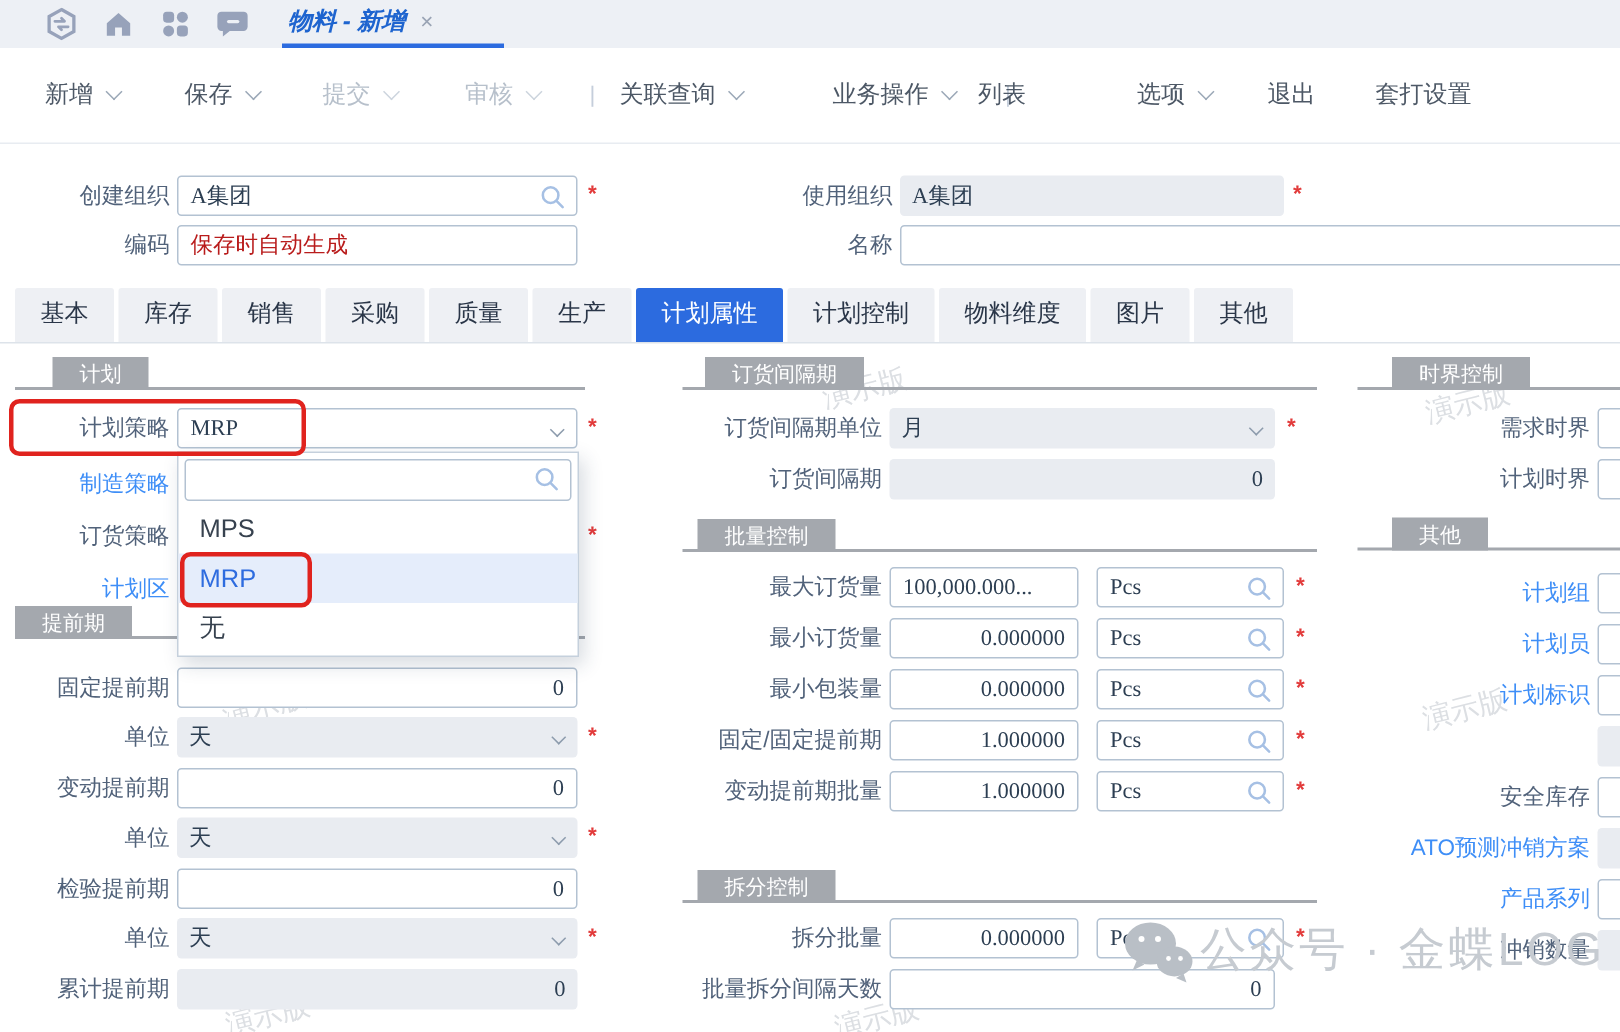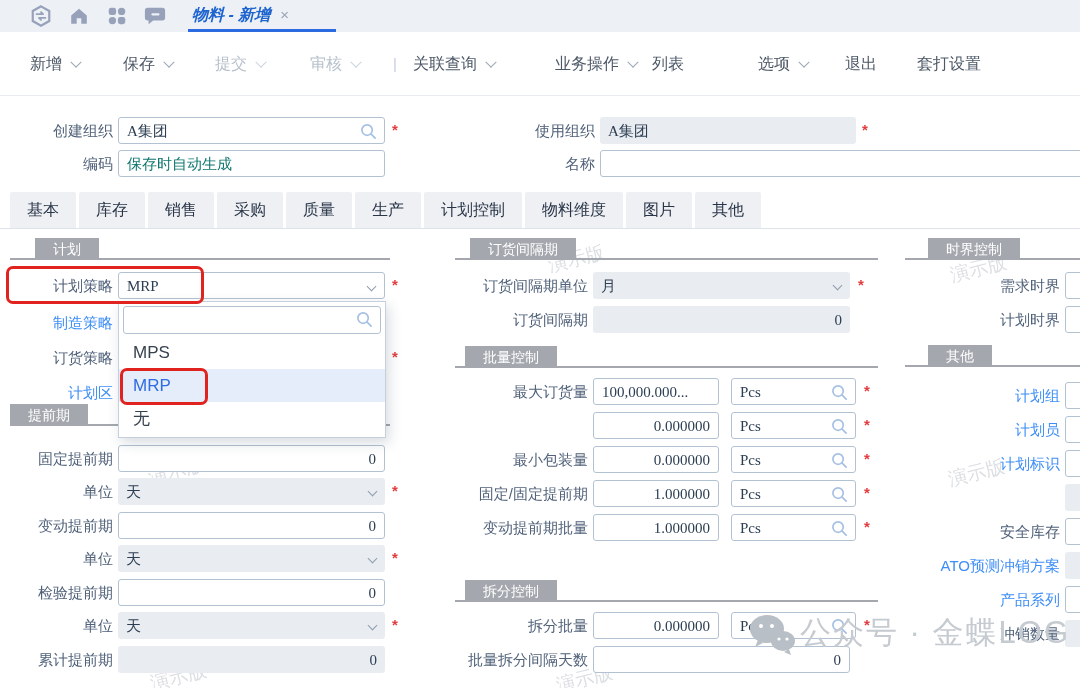--- a/index.html
+++ b/index.html
@@ -25,21 +25,21 @@
   .mitem.disabled .mcaret { border-color:#ccd4dd; }
   
   .lbl { position:absolute; height:27px; line-height:27px; font-size:15px; color:#51627a; text-align:right; white-space:nowrap; }
   .lbl.link { color:#3e8ef7; cursor:pointer; }
   .field { position:absolute; height:27px; line-height:25px; font-size:15px; color:#2c3e52; background:#fff; border:1px solid #b3c2d2; border-radius:3px; padding:0 8px; overflow:hidden; white-space:nowrap; }
   .field .val { display:inline-block;font-family:Liberation Serif, serif; }
   .field.num { text-align:right; }
   .field.ro { background:#e9ecf1; border:none; line-height:27px; }
   .field.sel-gray { background:#e9ecf1; border:none; line-height:27px; cursor:pointer; }
   .field.sel-white { cursor:pointer; }
-  .field .ph { color:#0f766e; }
+  .field .ph { color:#b91c1c; }
   .chev { position:absolute; right:9px; top:10px; width:7px; height:7px; border-right:1.6px solid #8d9cad; border-bottom:1.6px solid #8d9cad; transform:rotate(45deg); }
   .qicon { position:absolute; right:7px; top:5px; width:17px; height:17px; }
   .star { position:absolute; width:12px; font-size:15px; font-weight:bold; color:#e23b3b; }
   
   .tabstrip { position:absolute; left:10px; top:192px; height:36px; display:flex; gap:3px; }
   .tab { height:36px; line-height:36px; padding:0 17px; background:#eef0f4; color:#2a3648; font-size:16px; border-radius:2px 2px 0 0; cursor:pointer; white-space:nowrap; }
   .tab.active { background:#2c6bdf; color:#fff; }
   .tabstrip-line { position:absolute; left:0; top:228px; width:1080px; height:1px; background:#dde3ea; }
   
   .sec-tab { position:absolute; height:22px; line-height:22px; padding:0 18px; background:#a4a8ae; color:#fff; font-size:14px; white-space:nowrap; }
@@ -130,20 +130,21 @@
   <div class="lbl" style="left:480px;top:150px;width:115px">名称</div>
   <div class="field" style="left:600px;top:150px;width:490px"><span class="val"></span></div>
 
   <div class="tabstrip">
     <div class="tab">基本</div>
     <div class="tab">库存</div>
     <div class="tab">销售</div>
     <div class="tab">采购</div>
     <div class="tab">质量</div>
     <div class="tab">生产</div>
+    <div class="tab active">计划属性</div>
     <div class="tab">计划控制</div>
     <div class="tab">物料维度</div>
     <div class="tab">图片</div>
     <div class="tab">其他</div>
   </div>
   <div class="tabstrip-line"></div>
 
   <div class="sec-line" style="left:10px;top:258px;width:380px"></div>
   <div class="sec-tab" style="left:35px;top:238px">计划</div>
 
@@ -200,20 +201,21 @@
   <div class="sec-tab" style="left:465px;top:346px">批量控制</div>
 
   <div class="lbl" style="left:443px;top:378px;width:145px">最大订货量</div>
   <div class="field" style="left:593px;top:378px;width:126px"><span class="val">100,000.000...</span></div>
   <div class="field sel-white" style="left:731px;top:378px;width:125px"><span class="val">Pcs</span><svg class="qicon" viewBox="0 0 18 18">
         <circle cx="7.5" cy="7.5" r="5.5" fill="none" stroke="#a6c0e4" stroke-width="1.8"></circle>
         <line x1="11.8" y1="11.8" x2="16" y2="16" stroke="#a6c0e4" stroke-width="1.8" stroke-linecap="round"></line>
       </svg></div>
   <span class="star" style="left:864px;top:382px">*</span>
 
+  <div class="lbl" style="left:443px;top:412px;width:145px">最小订货量</div>
   <div class="field num" style="left:593px;top:412px;width:126px"><span class="val">0.000000</span></div>
   <div class="field sel-white" style="left:731px;top:412px;width:125px"><span class="val">Pcs</span><svg class="qicon" viewBox="0 0 18 18">
         <circle cx="7.5" cy="7.5" r="5.5" fill="none" stroke="#a6c0e4" stroke-width="1.8"></circle>
         <line x1="11.8" y1="11.8" x2="16" y2="16" stroke="#a6c0e4" stroke-width="1.8" stroke-linecap="round"></line>
       </svg></div>
   <span class="star" style="left:864px;top:416px">*</span>
 
   <div class="lbl" style="left:443px;top:446px;width:145px">最小包装量</div>
   <div class="field num" style="left:593px;top:446px;width:126px"><span class="val">0.000000</span></div>
   <div class="field sel-white" style="left:731px;top:446px;width:125px"><span class="val">Pcs</span><svg class="qicon" viewBox="0 0 18 18">

